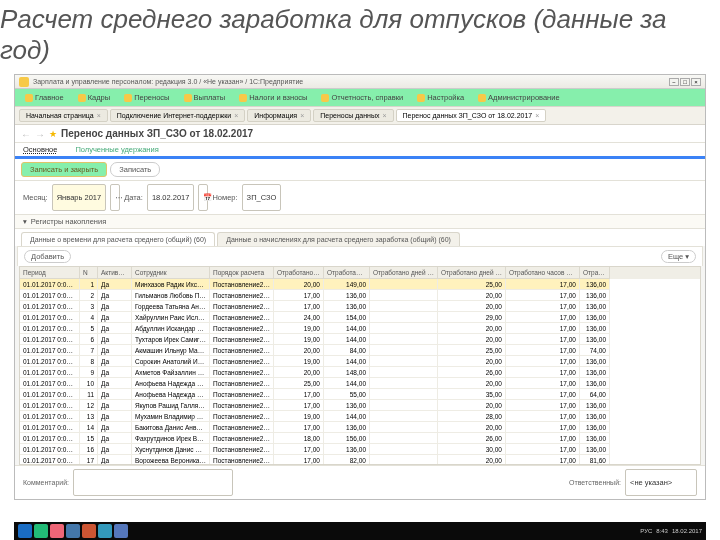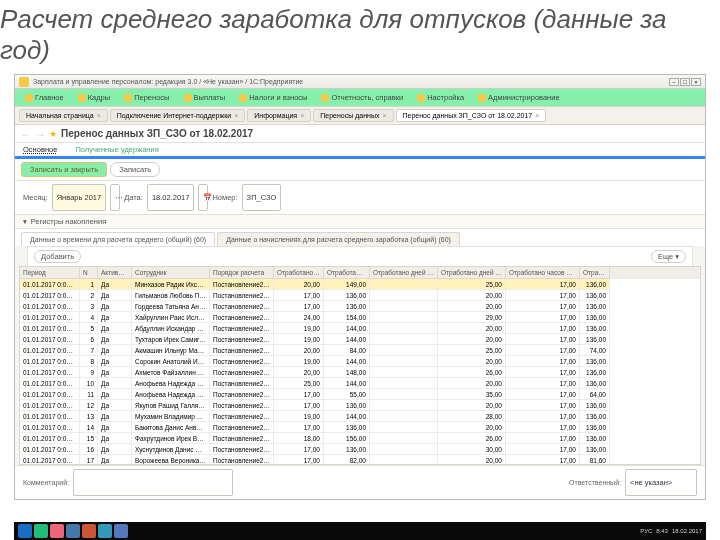--- a/index.html
+++ b/index.html
@@ -28,21 +28,21 @@
   .btn-yellow { background:#86efac; border:1px solid #e0c468; border-radius:3px; padding:2px 8px; font-size:7.5px; color:#6a5a20; cursor:pointer;}
   .btn-flat { background:#fff; border:1px solid #ccc; border-radius:7px; padding:2px 8px; font-size:7.5px; color:#555; cursor:pointer;}
   .form-row { display:flex; align-items:center; gap:4px; padding:3px 8px; font-size:7.5px; background:#fff; border-bottom:1px solid #e3e1d8;}
   .form-row label { color:#555; }
   .inp { border:1px solid #c8c5ba; background:#fff; padding:8px 4px; font-size:7.5px; color:#333; border-radius:2px;}
   .inp.y { background:#fffbe0; }
   .accordion { background:#fbfaf5; border-bottom:1px solid #e3e1d8; padding:2px 8px; font-size:7.5px; color:#555; display:flex; align-items:center; gap:4px;}
   .sub-tabs { display:flex; gap:2px; padding:3px 6px 0; font-size:7px; background:#fff;}
   .sub-tab { padding:3px 8px; border:1px solid #d9d6cb; border-bottom:none; border-radius:3px 3px 0 0; background:#f3f1ea; color:#555;}
   .sub-tab.active { background:#fff; }
-  .tabletoolbar { display:flex; justify-content:space-between; align-items:center; padding:3px 6px; background:#fff; border:1px solid #e3e1d8; border-bottom:none; margin:0 12px;}
+  .tabletoolbar { display:flex; justify-content:space-between; align-items:center; padding:3px 6px; background:#fff; border:1px solid #e3e1d8; border-bottom:none; margin:0 2px;}
   .tabletoolbar .btn-flat { padding:1px 6px; }
   .grid { margin:0 4px; border:1px solid #d9d6cb; background:#fff; font-size:6.5px; }
   .grid-head, .grid-row { display:grid; grid-template-columns: 60px 18px 34px 78px 64px 50px 46px 68px 68px 74px 30px; }
   .grid-head { background:#f0eee6; color:#555; }
   .grid-head div { padding:2px 3px; border-right:1px solid #dcd9ce; border-bottom:1px solid #dcd9ce; white-space:nowrap; overflow:hidden; text-overflow:ellipsis;}
   .grid-body { max-height: 185px; overflow-y:auto; }
   .grid-row div { padding:1.5px 3px; border-right:1px solid #eeece4; border-bottom:1px solid #eeece4; white-space:nowrap; overflow:hidden; text-overflow:ellipsis; background:#fff;}
   .grid-row.sel div { background:#fff2bd; }
   .num { text-align:right; }
   .footer-row { display:flex; align-items:center; justify-content:space-between; padding:3px 8px; font-size:7px; color:#666; background:#fff; border-top:1px solid #e3e1d8;}

